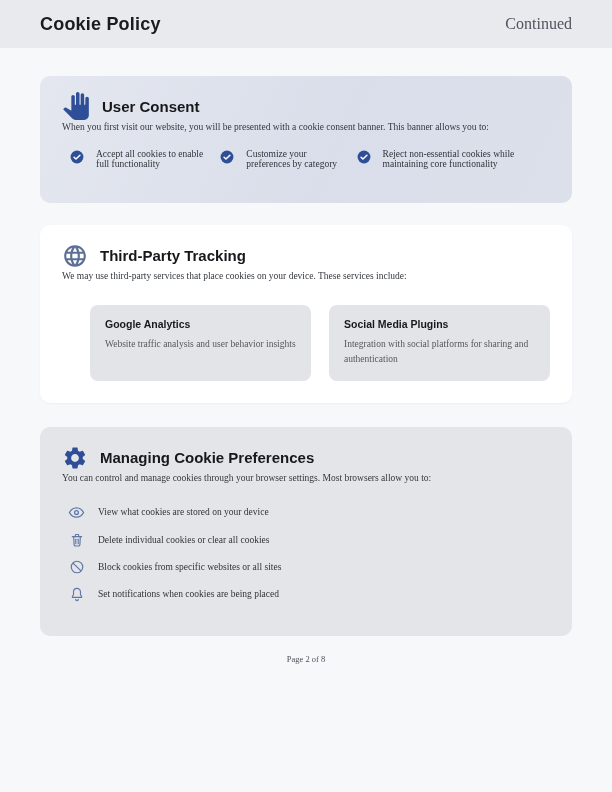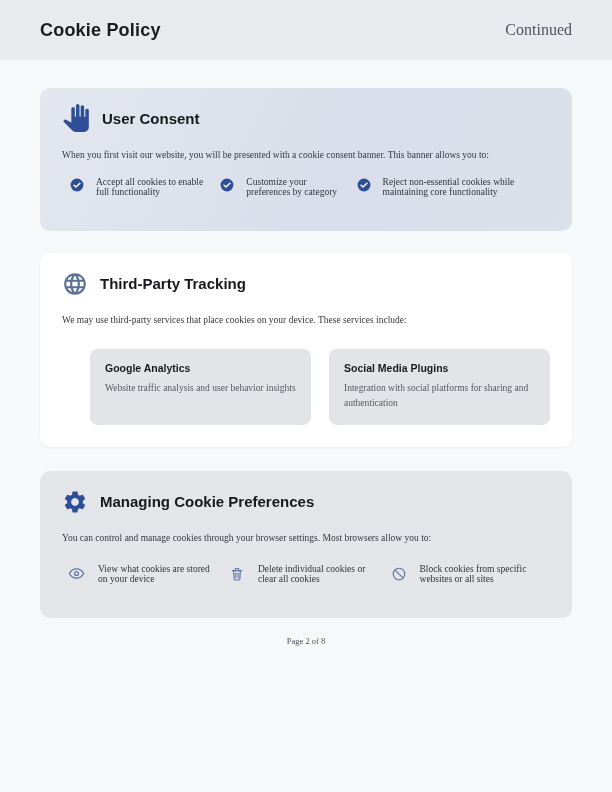--- a/index.html
+++ b/index.html
@@ -3,21 +3,21 @@
 <meta charset="utf-8">
 <style>
   * { margin:0; padding:0; box-sizing:border-box; }
   html,body { width:612px; height:792px; }
   body {
     background:#f7f8fa;
     font-family:"Liberation Sans", sans-serif;
     overflow:hidden;
   }
   .page-header {
-    height:60px; background:#e9eaee;
+    height:48px; background:#e9eaee;
     display:flex; justify-content:space-between; align-items:center;
     padding:0 40px;
   }
   .page-title { font-size:18px; font-weight:700; color:#191b1e; letter-spacing:.2px; }
   .continued { font-family:"Liberation Serif", serif; font-size:16px; color:#4d545e; }
 
   .content { padding:28px 40px 0; }
 
   .card { border-radius:10px; }
   .card-consent {
@@ -29,36 +29,36 @@
     box-shadow:0 1px 2px rgba(40,50,70,.05);
   }
   .card-gray { background:#e4e5e9; margin-top:24px; padding:18px 22px 34px; }
 
   .sec-head { display:flex; align-items:center; gap:12px; }
   .sec-icon { display:flex; align-items:center; justify-content:center; }
   .sec-title { font-size:15px; font-weight:700; color:#16181b; }
 
   .intro {
     font-family:"Liberation Serif", serif; font-size:9.5px; color:#33373c;
-    line-height:1.55; margin-top:16px; max-width:478px;
+    line-height:1.55; max-width:478px;
   }
 
   .bullets { margin-top:14px; display:flex; flex-direction:row; gap:10px; padding-left:8px; }
   .bullet { display:flex; align-items:center; gap:12px; }
   .bullet-text { font-family:"Liberation Serif", serif; font-size:9.5px; color:#2f3338; }
 
   .cards-row { display:grid; grid-template-columns:1fr 1fr; gap:18px; margin-top:22px;padding-left:28px; }
   .subcard { background:#e3e4e8; border-radius:8px; padding:13px 15px 15px; }
   .subcard-title { font-size:10.5px; font-weight:700; color:#17191c; }
   .subcard-desc {
     font-family:"Liberation Serif", serif; font-size:9.5px; color:#54585e;
     line-height:1.5; margin-top:7px;
   }
 
-  .manage-list { margin-top:18px; display:flex; flex-direction:row; gap:11px; padding-left:6px; }
+  .manage-list { margin-top:18px; display:flex; flex-direction:column; gap:11px; padding-left:6px; }
   .manage-item { display:flex; align-items:center; gap:13px; }
   .manage-icon { display:flex; align-items:center; justify-content:center; width:17px; }
 
   .page-footer {
     text-align:center; margin-top:18px;
     font-family:"Liberation Serif", serif; font-size:8.5px; color:#4b5057;
   }
 </style>
 </head>
 <body>
@@ -167,17 +167,26 @@
       </div>
       <div class="manage-item">
         <span class="manage-icon">
           <svg width="16" height="16" viewBox="0 0 24 24" fill="none" stroke="#6077a6" stroke-width="1.8">
             <circle cx="12" cy="12" r="8.6"></circle>
             <path d="M6 6.2l12 11.6"></path>
           </svg>
         </span>
         <span class="bullet-text">Block cookies from specific websites or all sites</span>
       </div>
+      <div class="manage-item">
+        <span class="manage-icon">
+          <svg width="16" height="16" viewBox="0 0 24 24" fill="none" stroke="#6077a6" stroke-width="1.7" stroke-linecap="round" stroke-linejoin="round">
+            <path d="M12 3.5c-2.9 0-5.2 2.3-5.2 5.2v4.1L5 16.2v.8h14v-.8l-1.8-3.4V8.7c0-2.9-2.3-5.2-5.2-5.2z"></path>
+            <path d="M10 20a2 2 0 0 0 4 0"></path>
+          </svg>
+        </span>
+        <span class="bullet-text">Set notifications when cookies are being placed</span>
+      </div>
     </div>
   </section>
 
   <div class="page-footer">Page 2 of 8</div>
 </main>
 
 </body></html>

